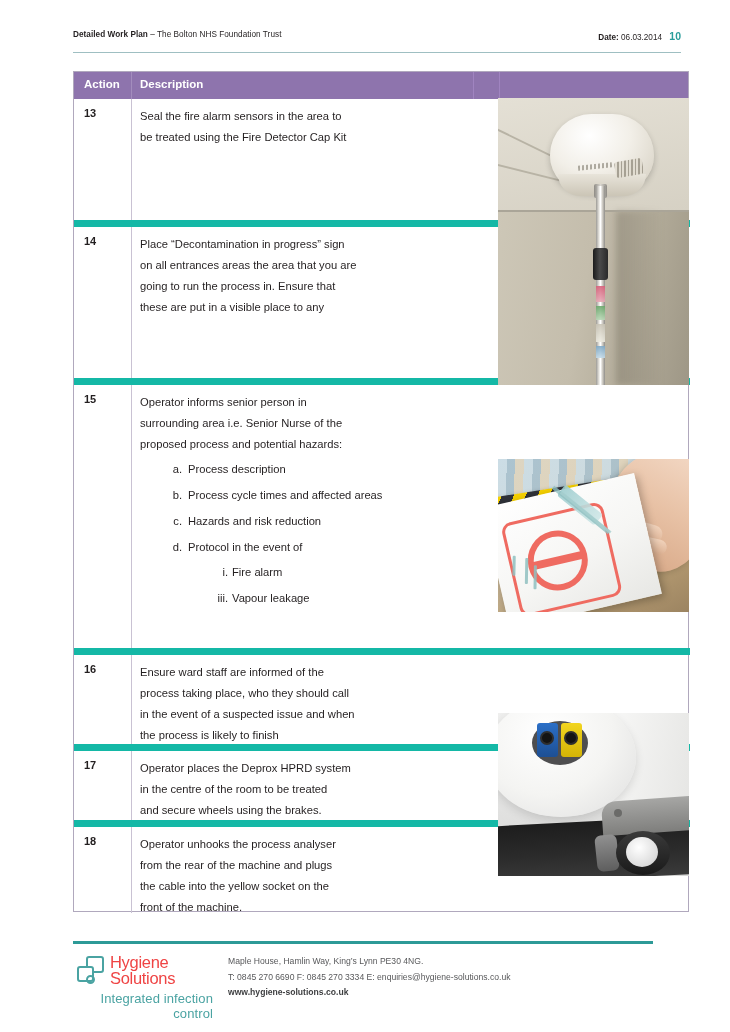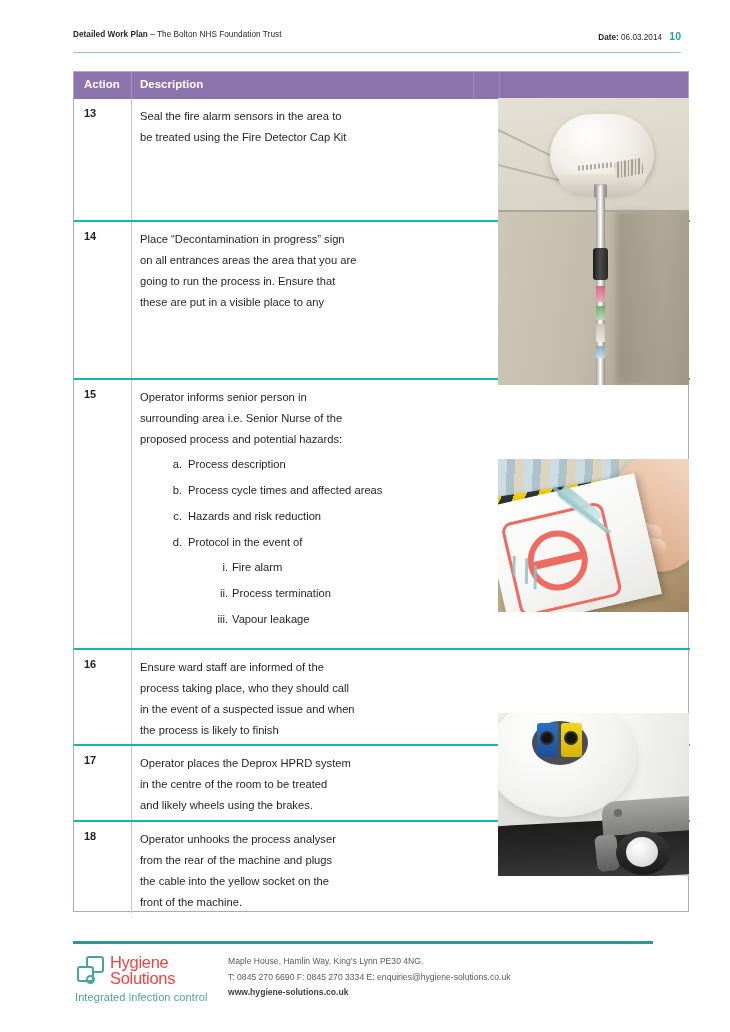--- a/index.html
+++ b/index.html
@@ -68,21 +68,21 @@
   
   #col-divider {
     position: absolute;
     left: 57px; top: 27px; width: 1px; height: 814px;
     background: #c9c2d3;
   }
 
   
   .row {
     position: absolute; left: 0; width: 616px;
-    border-top: 2px solid #14b8a6;
+    border-top: 7px solid #14b8a6;
   }
   .row:first-of-type { border-top: none; }
   .row .num {
     position: absolute; left: 10px; top: 8px;
     font-weight: bold; font-size: 11px;
   }
   .row .body {
     position: absolute; left: 66px; top: 7px;
     width: 300px;
     font-size: 11.2px;
@@ -341,21 +341,21 @@
   #brand-logo .sq-c { left: 13px; top: 23px; width: 9px;  height: 9px; border-radius: 50%; }
   #brand-logo .bn-1, #brand-logo .bn-2 {
     position: absolute; left: 37px;
     font-size: 16.5px; color: #ef4444; letter-spacing: -0.3px;
     line-height: 16px;
   }
   #brand-logo .bn-1 { top: 2px; }
   #brand-logo .bn-2 { top: 18px; }
   #brand-logo .tagline {
     position: absolute; left: 2px; top: 39px;
-    font-size: 11px; color: #4aa3a2; letter-spacing: 0.1px;
+    font-size: 13px; color: #4aa3a2; letter-spacing: 0.1px; text-align: right;
   }
   #footer-contact {
     position: absolute; left: 155px; top: 2px; width: 450px;
     font-size: 8.6px; color: #58595b; line-height: 15.5px;
   }
   #footer-contact .web { font-weight: bold; color: #3e3f41; }
 </style>
 </head>
 <body>
 
@@ -422,24 +422,20 @@
         </li>
         <li>
           <span class="mk">d.</span>
           <span>Protocol in the event of</span>
           <ol class="roman">
             <li>
               <span class="mk">i.</span>
               <span>Fire alarm</span>
             </li>
             <li>
-              <span class="mk">ii.</span>
-              <span>Process termination</span>
-            </li>
-            <li>
               <span class="mk">iii.</span>
               <span>Vapour leakage</span>
             </li>
           </ol>
         </li>
       </ol>
     </div>
   </div>
 
   <div class="row" style="top:576px;height:96px;">
@@ -450,21 +446,21 @@
       <p>in the event of a suspected issue and when</p>
       <p>the process is likely to finish</p>
     </div>
   </div>
 
   <div class="row" style="top:672px;height:76px;">
     <div class="num">17</div>
     <div class="body">
       <p>Operator places the Deprox HPRD system</p>
       <p>in the centre of the room to be treated</p>
-      <p>and likely wheels using the brakes.</p>
+      <p>and secure wheels using the brakes.</p>
     </div>
   </div>
 
   <div class="row" style="top:748px;height:93px;">
     <div class="num">18</div>
     <div class="body">
       <p>Operator unhooks the process analyser</p>
       <p>from the rear of the machine and plugs</p>
       <p>the cable into the yellow socket on the</p>
       <p>front of the machine.</p>

